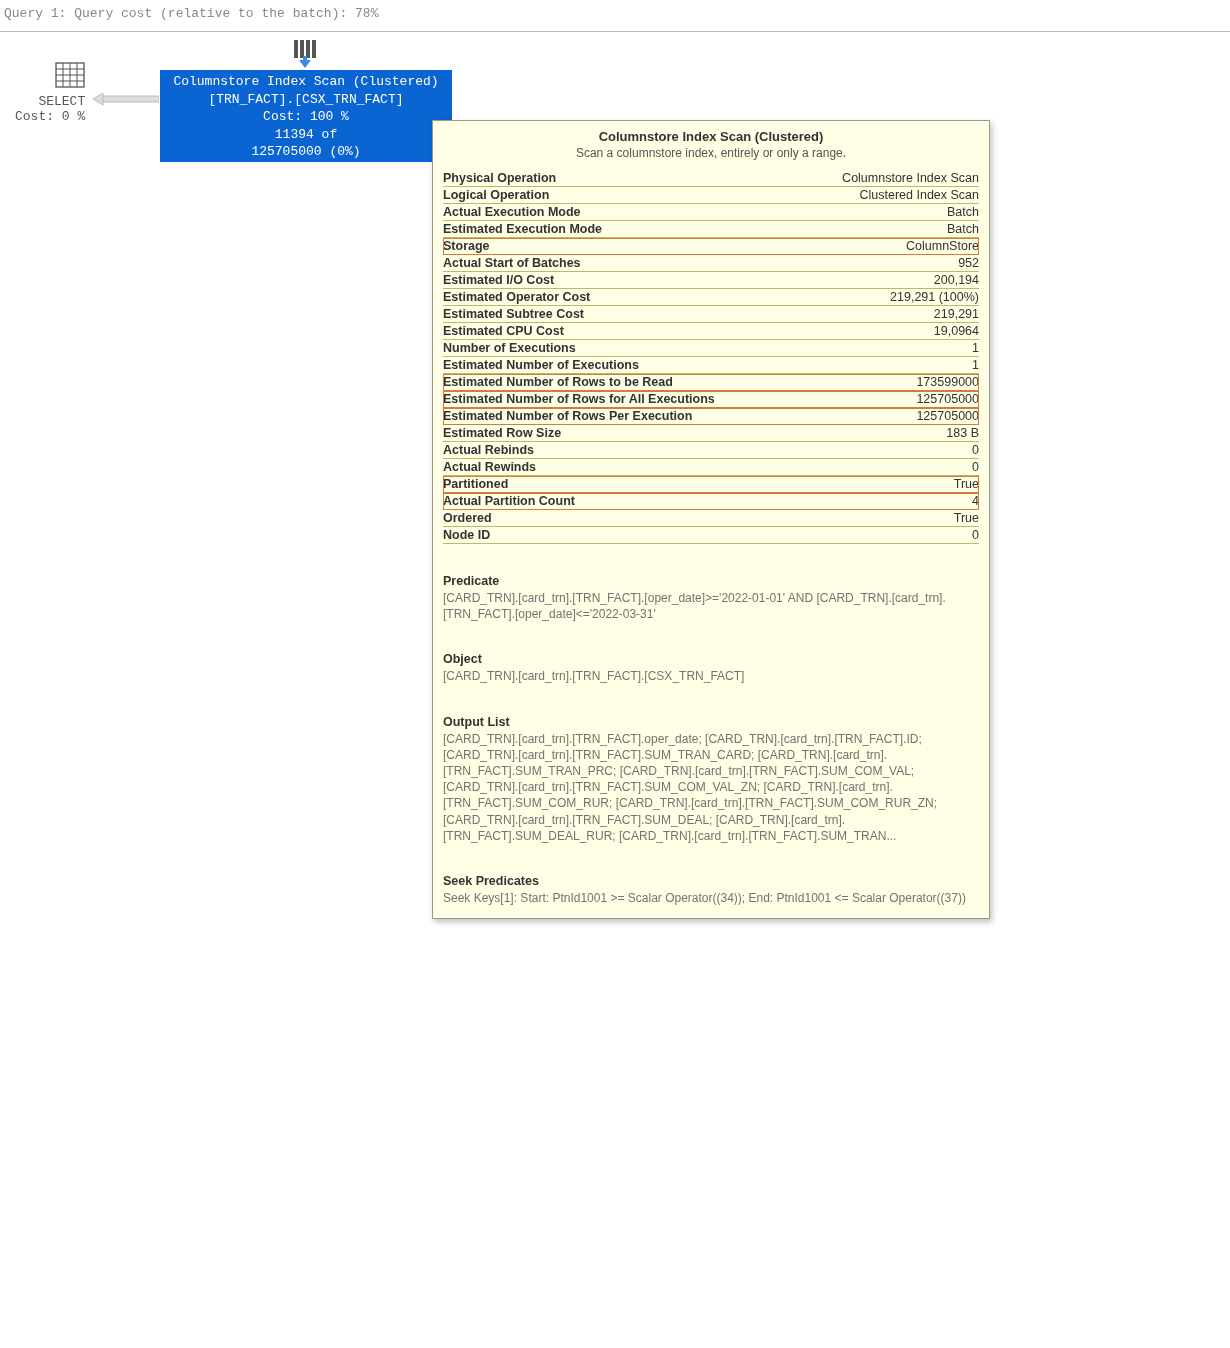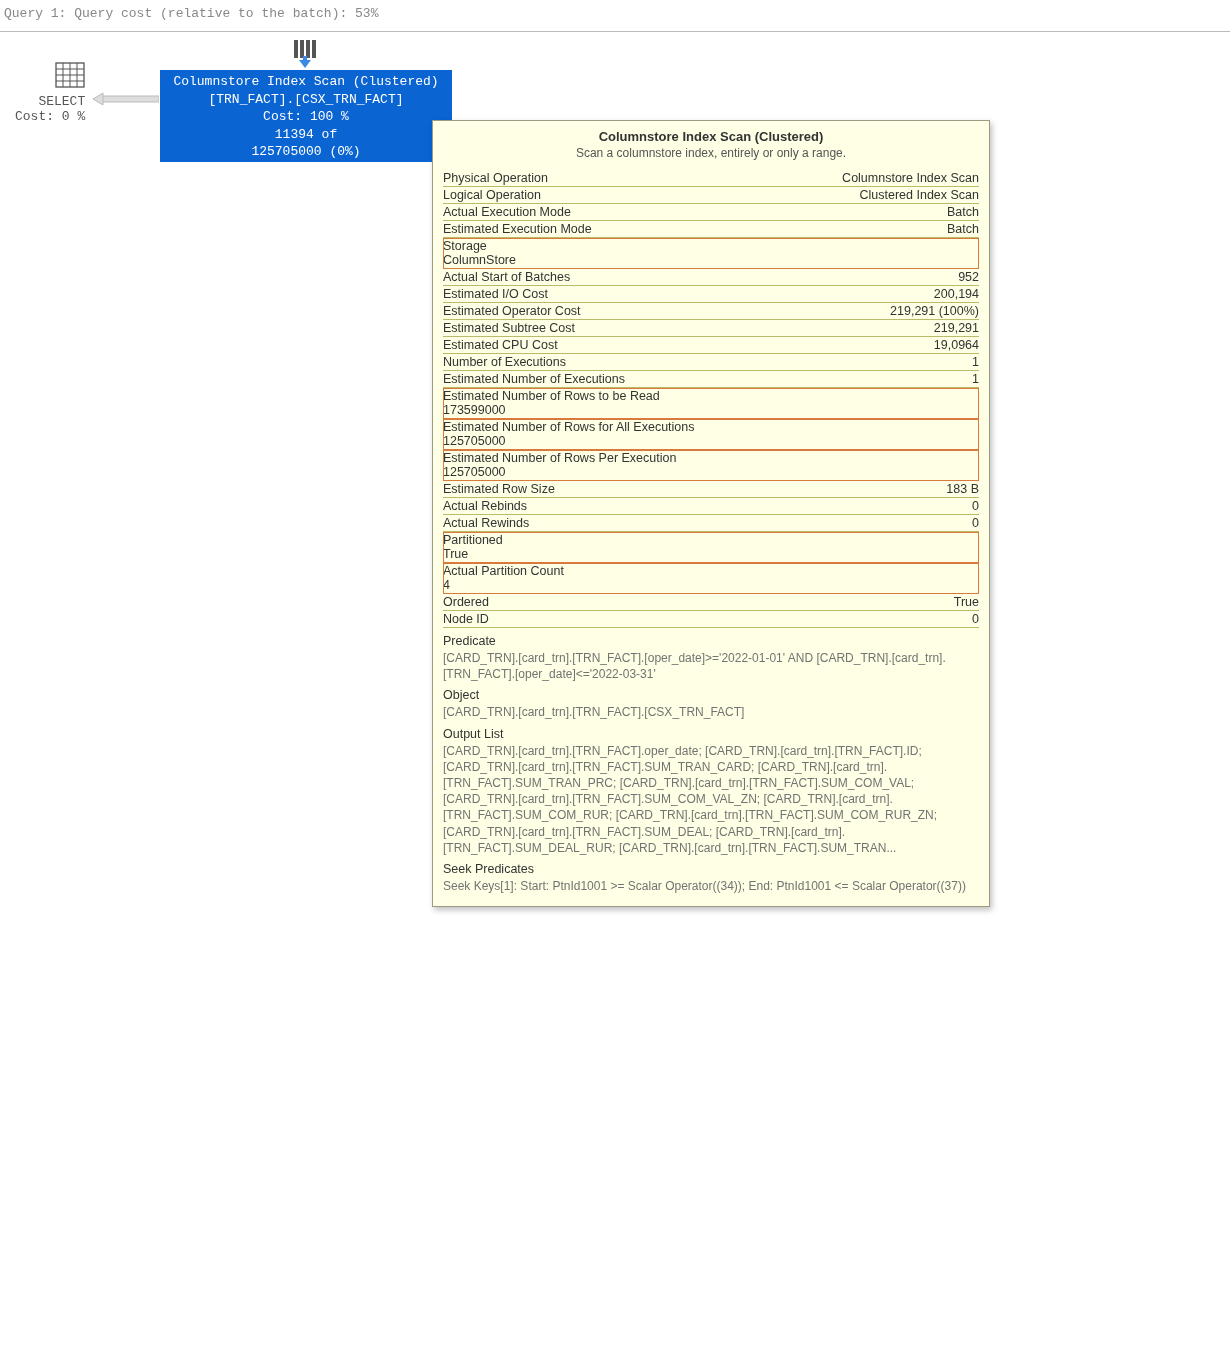--- a/index.html
+++ b/index.html
@@ -86,41 +86,40 @@
     display: flex;
     justify-content: space-between;
     border-bottom: 1px solid #b9bb6a;
     padding: 1px 0;
     font-size: 12.5px;
     color: #333;
   }
   .prop-row.highlight {
     outline: 1px solid #d87a3c;
     outline-offset: -1px;
-    flex-direction: column;
-  }
-  .prop-label { font-weight: normal; }
+  }
+  .prop-label { font-weight: bold; }
   .section-head {
-    font-weight: normal;
+    font-weight: bold;
     font-size: 12.5px;
-    margin-top: 6px;
+    margin-top: 30px;
     margin-bottom: 2px;
     color: #333;
   }
   .section-body {
     font-size: 12px;
     color: #737373;
     line-height: 1.35;
     word-wrap: break-word;
   }
 </style>
 </head>
 <body>
 
-<div class="query-header">Query 1: Query cost (relative to the batch): 53%</div>
+<div class="query-header">Query 1: Query cost (relative to the batch): 78%</div>
 
 <div class="plan-area">
 
   <div class="select-node">
     <span class="select-icon">
       <svg width="30" height="26" viewBox="0 0 30 26">
         <rect x="1" y="1" width="28" height="24" fill="#fff" stroke="#555" stroke-width="1.3"></rect>
         <line x1="1" y1="7" x2="29" y2="7" stroke="#555" stroke-width="1"></line>
         <line x1="1" y1="13" x2="29" y2="13" stroke="#555" stroke-width="1"></line>
         <line x1="1" y1="19" x2="29" y2="19" stroke="#555" stroke-width="1"></line>

